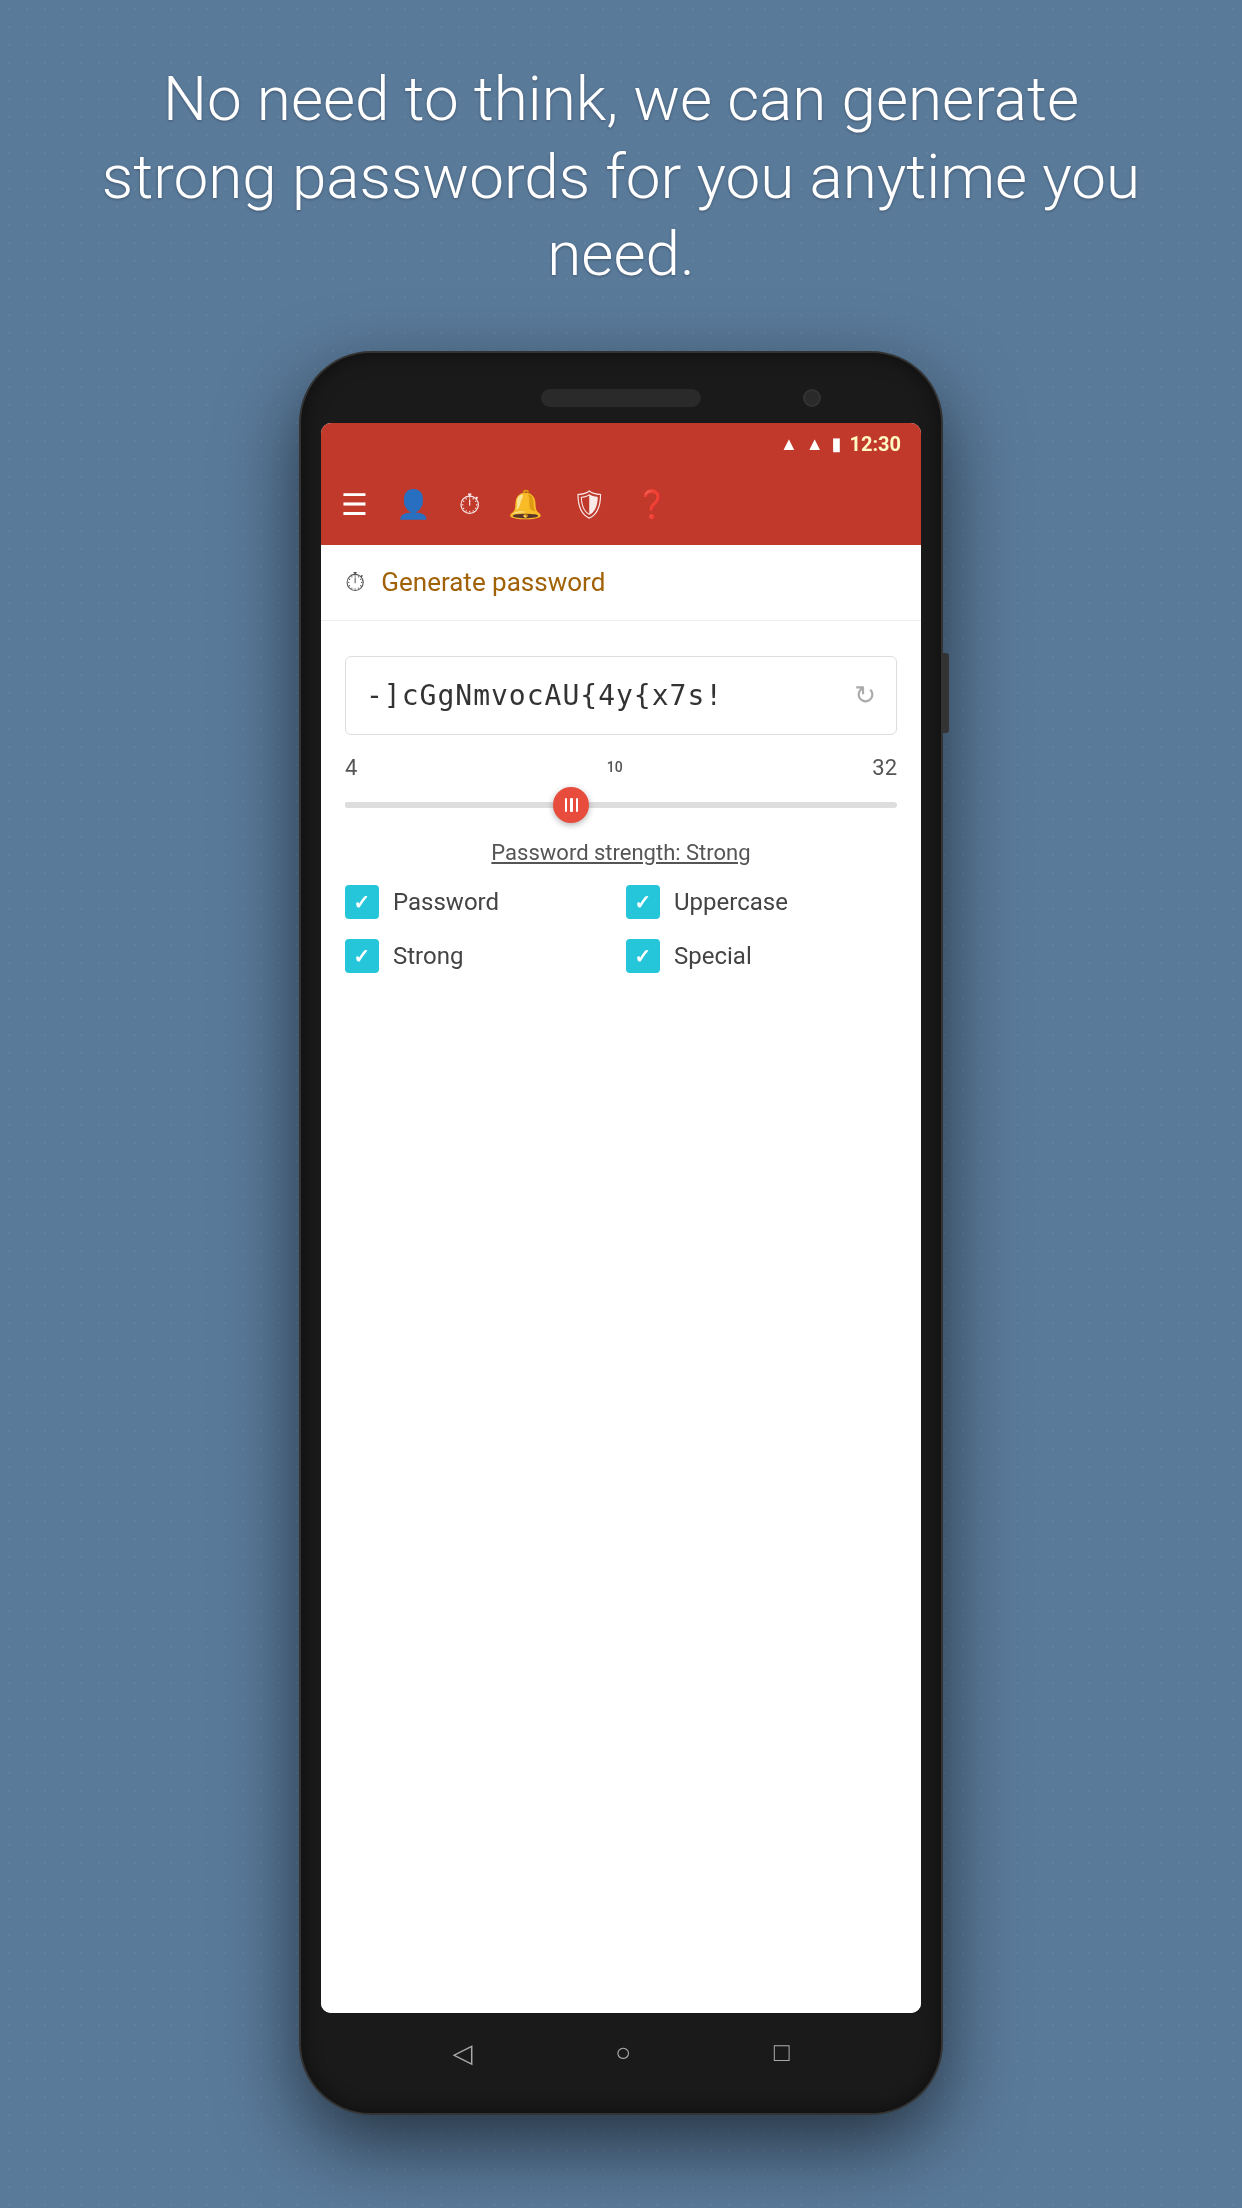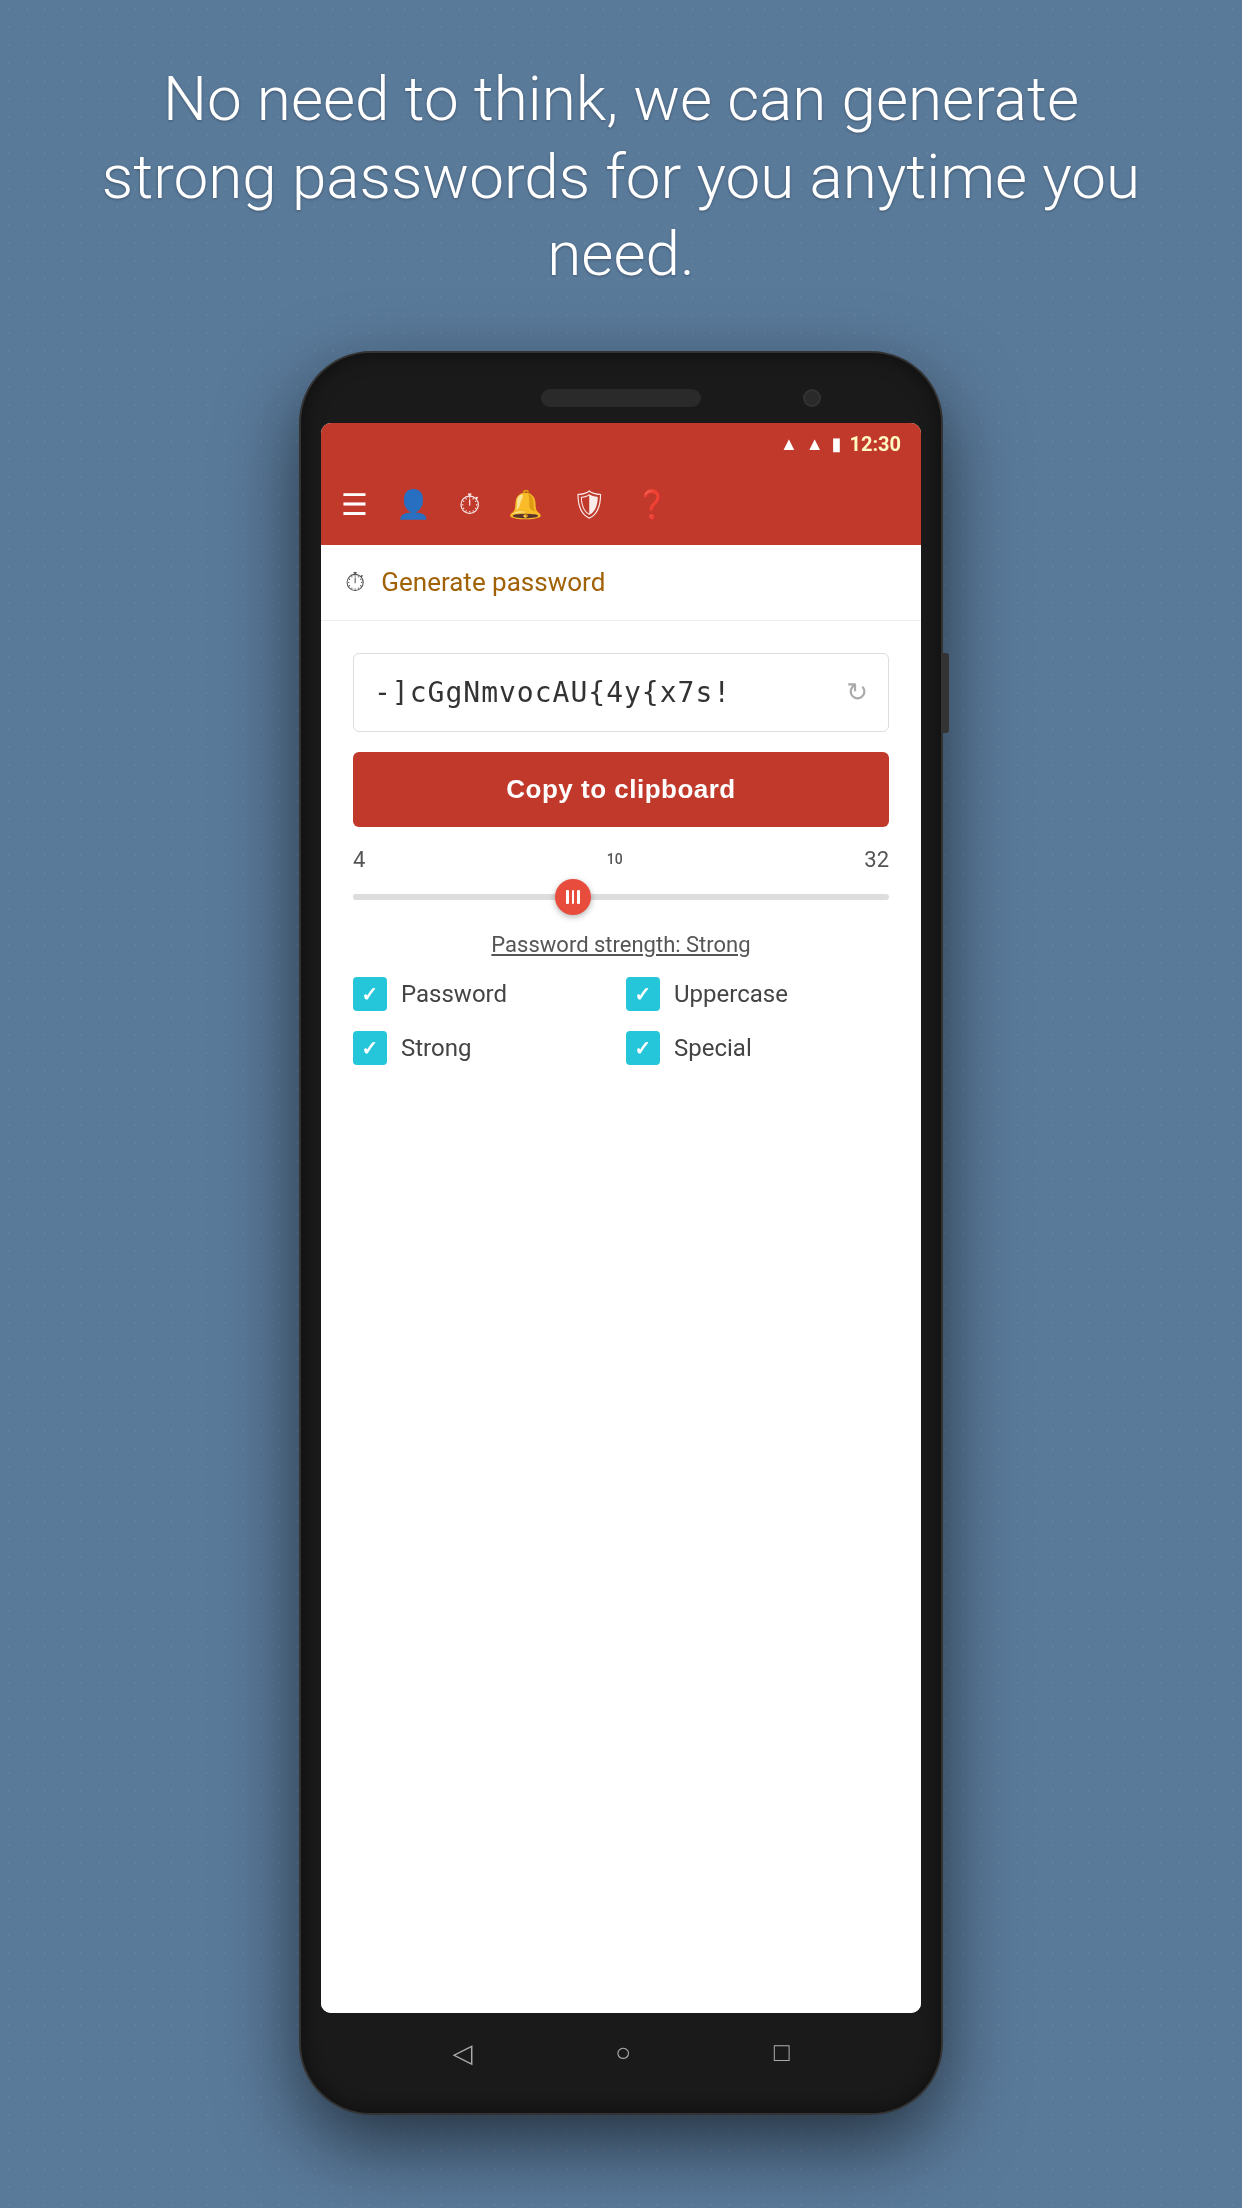--- a/index.html
+++ b/index.html
@@ -153,24 +153,25 @@
     .section-header-title {
       font-size: 26px;
       color: #a16207;
       font-weight: normal;
     }
 
     
     .app-content {
       background: white;
       flex: 1;
-      padding: 32px;
+      padding: 24px;
       display: flex;
       flex-direction: column;
       gap: 20px;
+      margin-top: 11px;
     }
 
     
     .password-box {
       border: 1.5px solid #ddd;
       border-radius: 6px;
       padding: 22px 20px;
       display: flex;
       align-items: center;
       justify-content: space-between;
@@ -391,21 +392,20 @@
         <span class="section-header-title">Generate password</span>
       </div>
 
       <div class="app-content">
 
         <div class="password-box">
           <span class="password-text">-]cGgNmvocAU{4y{x7s!</span>
           <span class="refresh-icon">↻</span>
         </div>
 
-        <button class="copy-button">Copy to clipboard</button>
 
         <div class="slider-section">
           <div class="slider-labels">
             <span class="slider-label">4</span>
             <span class="slider-value">10</span>
             <span class="slider-label">32</span>
           </div>
           <div class="slider-track-container">
             <div class="slider-track">
               <div class="slider-fill"></div>

